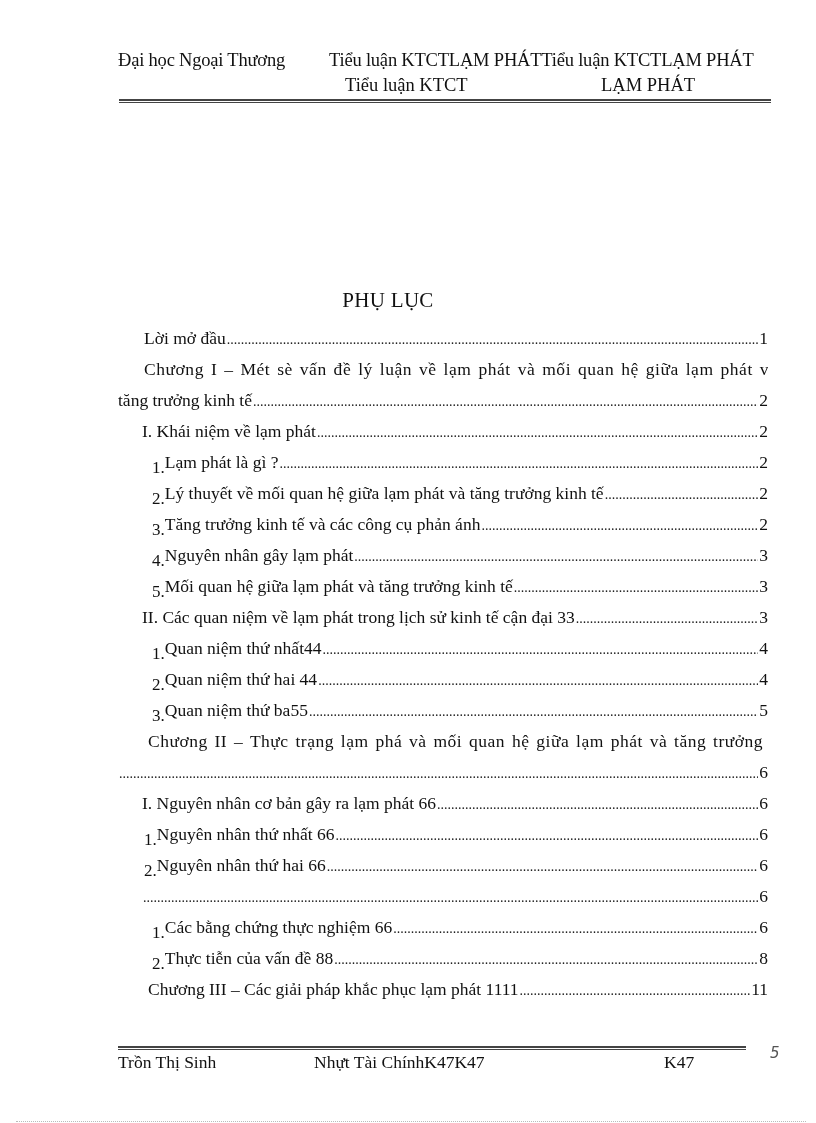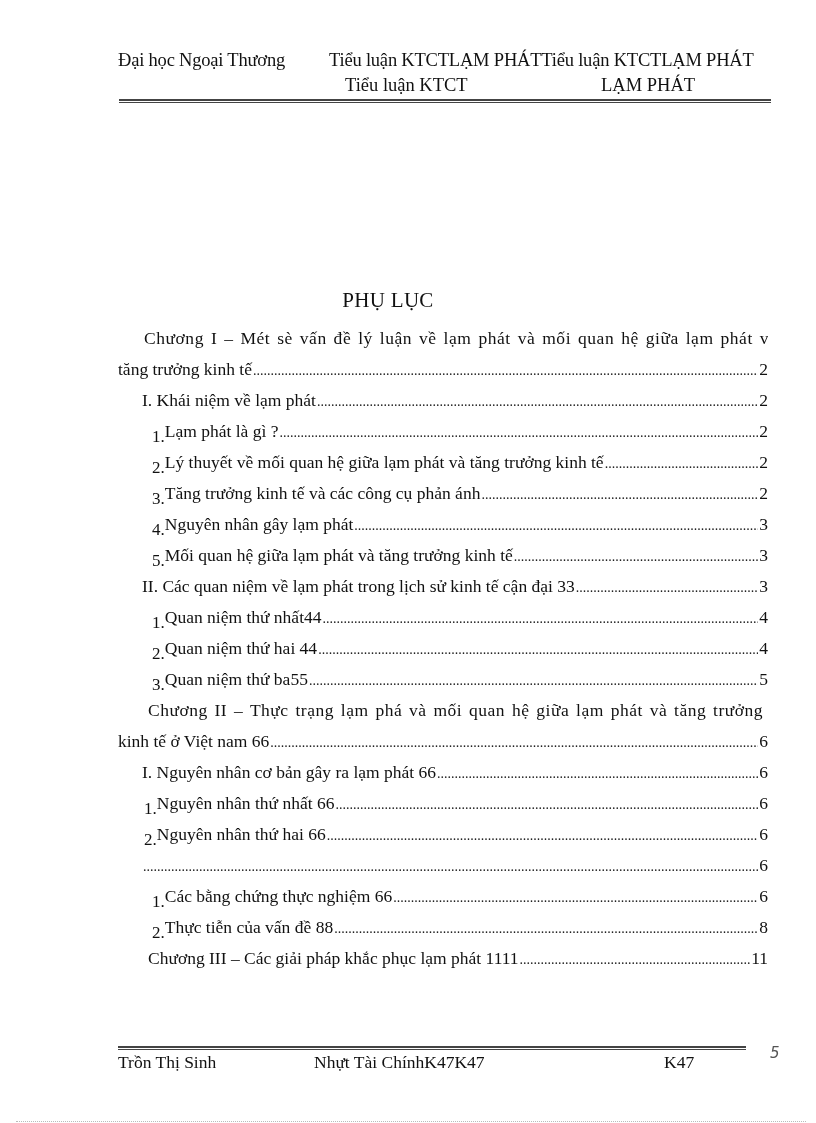--- a/index.html
+++ b/index.html
@@ -89,20 +89,25 @@
     <span class="h2a">Tiểu luận KTCT</span>
     <span class="h2b">LẠM PHÁT</span>
   </div>
   <div class="double-rule rule-top"></div>
 </div>
 
 <div class="toc-title">PHỤ LỤC</div>
 
 <div class="toc">
 
+  <div class="toc-row ind-ch">
+    <span class="txt">Lời mở đầu</span>
+    <span class="dots"></span>
+    <span class="pg">1</span>
+  </div>
 
   <div class="toc-row ind-ch">
     <span class="txt" style="letter-spacing:0.55px; word-spacing:2px;">Chương I – Mét sè vấn đề lý luận về lạm phát và mối quan hệ giữa lạm phát và</span>
   </div>
   <div class="toc-row ind0">
     <span class="txt">tăng trưởng kinh tế</span>
     <span class="dots"></span>
     <span class="pg">2</span>
   </div>
 
@@ -165,21 +170,20 @@
     <span class="num">3.</span>
     <span class="txt">Quan niệm thứ ba55</span>
     <span class="dots"></span>
     <span class="pg">5</span>
   </div>
 
   <div class="toc-row ind-ch2">
     <span class="txt" style="letter-spacing:0.5px; word-spacing:2px;">Chương II – Thực trạng lạm phá và mối quan hệ giữa lạm phát và tăng trưởng</span>
   </div>
   <div class="toc-row ind0">
-    <span class="txt">kinh tế ở Việt nam 66</span>
     <span class="dots"></span>
     <span class="pg">6</span>
   </div>
 
   <div class="toc-row ind1b">
     <span class="txt">I. Nguyên nhân cơ bản gây ra lạm phát 66</span>
     <span class="dots"></span>
     <span class="pg">6</span>
   </div>
 

